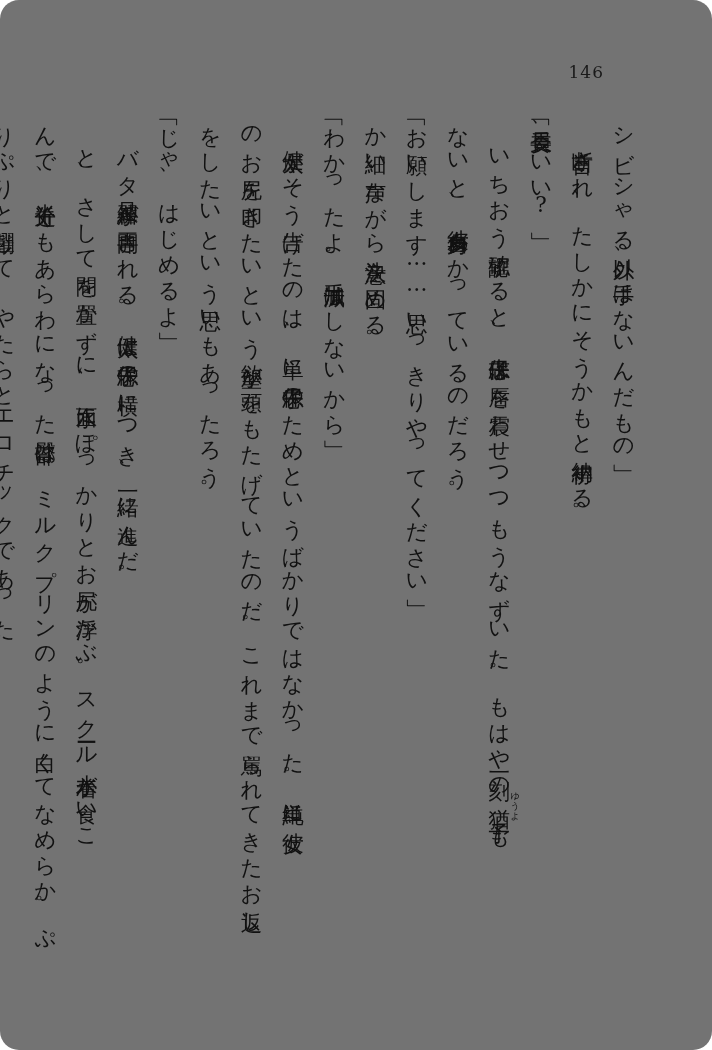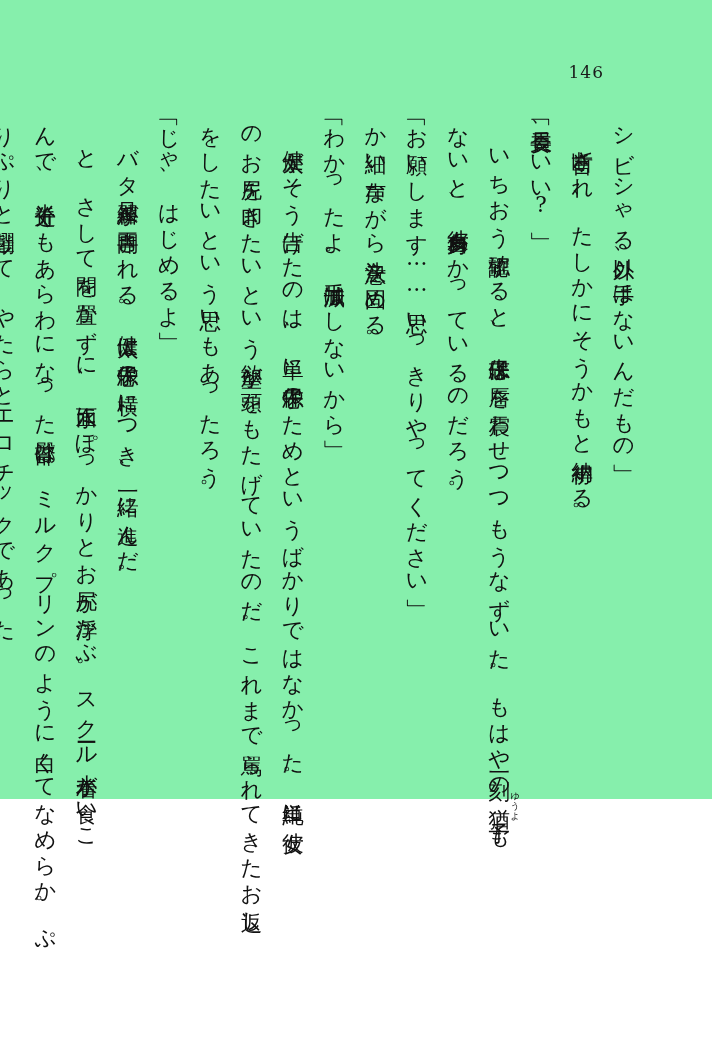--- a/index.html
+++ b/index.html
@@ -11,23 +11,24 @@
     width: 712px;
     height: 1050px;
     overflow: hidden;
     font-family: "DejaVu Serif", "Liberation Serif", serif;
     color: #000000;
   }
 
   .page {
     position: relative;
     width: 712px;
-    height: 799px;
-    background: #86efac;
+    height: 1050px;
+    background: #737373;
     box-sizing: border-box;
+    border-radius: 19px;
   }
 
   
   .page-number {
     position: absolute;
     top: 62px;
     right: 108px;
     font-size: 17px;
     letter-spacing: 1px;
     font-family: "DejaVu Serif", "Liberation Serif", serif;

